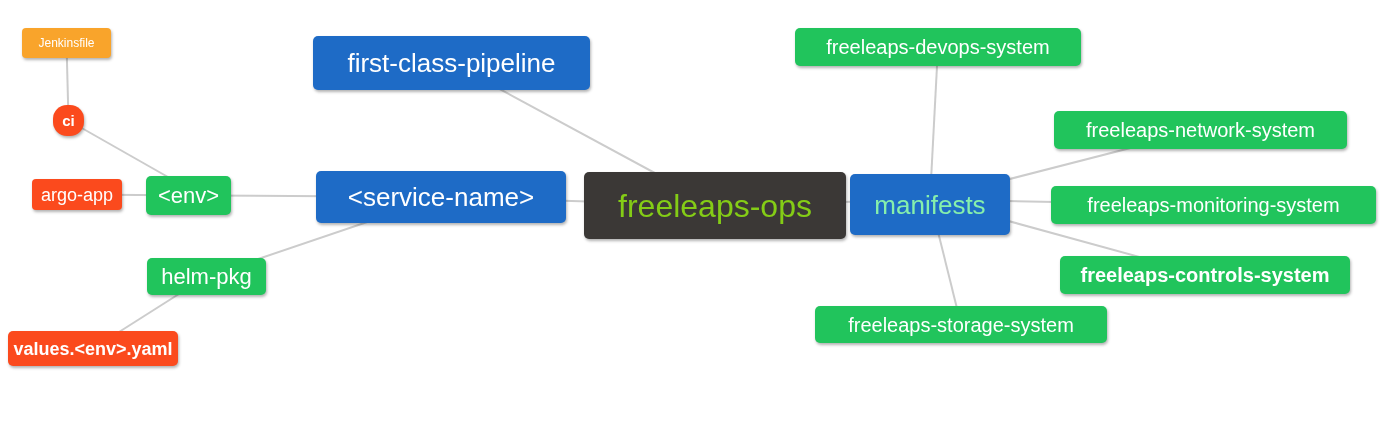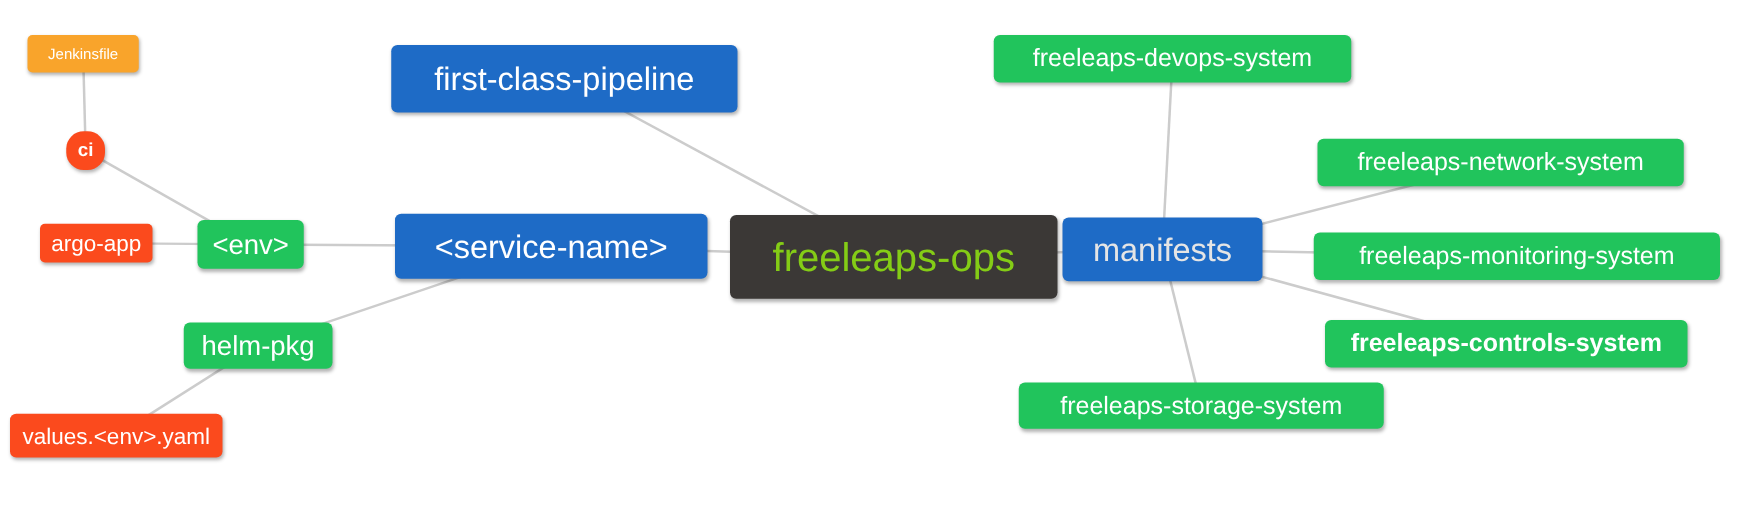--- a/index.html
+++ b/index.html
@@ -53,39 +53,39 @@
     </svg>
 <div class="node" style="left: 584px; top: 172px; width: 262px; height: 67px; font-size: 32px; font-weight: 400; background: rgb(59, 56, 54); color: #84cc16;">
       <span class="label">freeleaps-ops</span>
     </div>
     <div class="node" style="left: 313px; top: 36px; width: 277px; height: 54px; font-size: 26px; font-weight: 400; background: rgb(30, 107, 198); color: rgb(255, 255, 255);">
       <span class="label">first-class-pipeline</span>
     </div>
     <div class="node" style="left: 316px; top: 171px; width: 250px; height: 52px; font-size: 26px; font-weight: 400; background: rgb(30, 107, 198); color: rgb(255, 255, 255);">
       <span class="label">&lt;service-name&gt;</span>
     </div>
-    <div class="node" style="left: 850px; top: 174px; width: 160px; height: 51px; font-size: 26px; font-weight: 400; background: rgb(30, 107, 198); color: #e5e5e5;">
+    <div class="node" style="left: 850px; top: 174px; width: 160px; height: 61px; font-size: 26px; font-weight: 400; background: rgb(30, 107, 198); color: #86efac;">
       <span class="label">manifests</span>
     </div>
-    <div class="node" style="left: 158px; top: 176px; width: 85px; height: 39px; font-size: 22px; font-weight: 400; background: rgb(33, 196, 92); color: rgb(255, 255, 255); justify-content: center;">
+    <div class="node" style="left: 146px; top: 176px; width: 85px; height: 39px; font-size: 22px; font-weight: 400; background: rgb(33, 196, 92); color: rgb(255, 255, 255); justify-content: center;">
       <span class="label">&lt;env&gt;</span>
     </div>
     <div class="node" style="left: 147px; top: 258px; width: 119px; height: 37px; font-size: 22px; font-weight: 400; background: rgb(33, 196, 92); color: rgb(255, 255, 255);">
       <span class="label">helm-pkg</span>
     </div>
     <div class="node" style="left: 32px; top: 179px; width: 90px; height: 31px; font-size: 18px; font-weight: 400; background: rgb(251, 74, 29); color: rgb(255, 255, 255); border-radius: 4px;">
       <span class="label">argo-app</span>
     </div>
     <div class="node" style="left: 53px; top: 105px; width: 31px; height: 31px; font-size: 15px; font-weight: 700; background: rgb(251, 74, 29); color: rgb(255, 255, 255); border-radius: 14px;">
       <span class="label">ci</span>
     </div>
     <div class="node" style="left: 22px; top: 28px; width: 89px; height: 30px; font-size: 12px; font-weight: 400; background: rgb(249, 164, 43); color: rgb(255, 255, 255); border-radius: 4px;">
       <span class="label">Jenkinsfile</span>
     </div>
-    <div class="node" style="left: 8px; top: 331px; width: 170px; height: 35px; font-size: 18px; font-weight: 400; background: rgb(251, 74, 29); color: rgb(255, 255, 255);">
+    <div class="node" style="left: 8px; top: 331px; width: 170px; height: 35px; font-size: 18px; font-weight: 700; background: rgb(251, 74, 29); color: rgb(255, 255, 255);">
       <span class="label">values.&lt;env&gt;.yaml</span>
     </div>
     <div class="node" style="left: 795px; top: 28px; width: 286px; height: 38px; font-size: 20px; font-weight: 400; background: rgb(33, 196, 92); color: rgb(255, 255, 255);">
       <span class="label">freeleaps-devops-system</span>
     </div>
     <div class="node" style="left: 1054px; top: 111px; width: 293px; height: 38px; font-size: 20px; font-weight: 400; background: rgb(33, 196, 92); color: rgb(255, 255, 255);">
       <span class="label">freeleaps-network-system</span>
     </div>
     <div class="node" style="left: 1051px; top: 186px; width: 325px; height: 38px; font-size: 20px; font-weight: 400; background: rgb(33, 196, 92); color: rgb(255, 255, 255);">
       <span class="label">freeleaps-monitoring-system</span>

